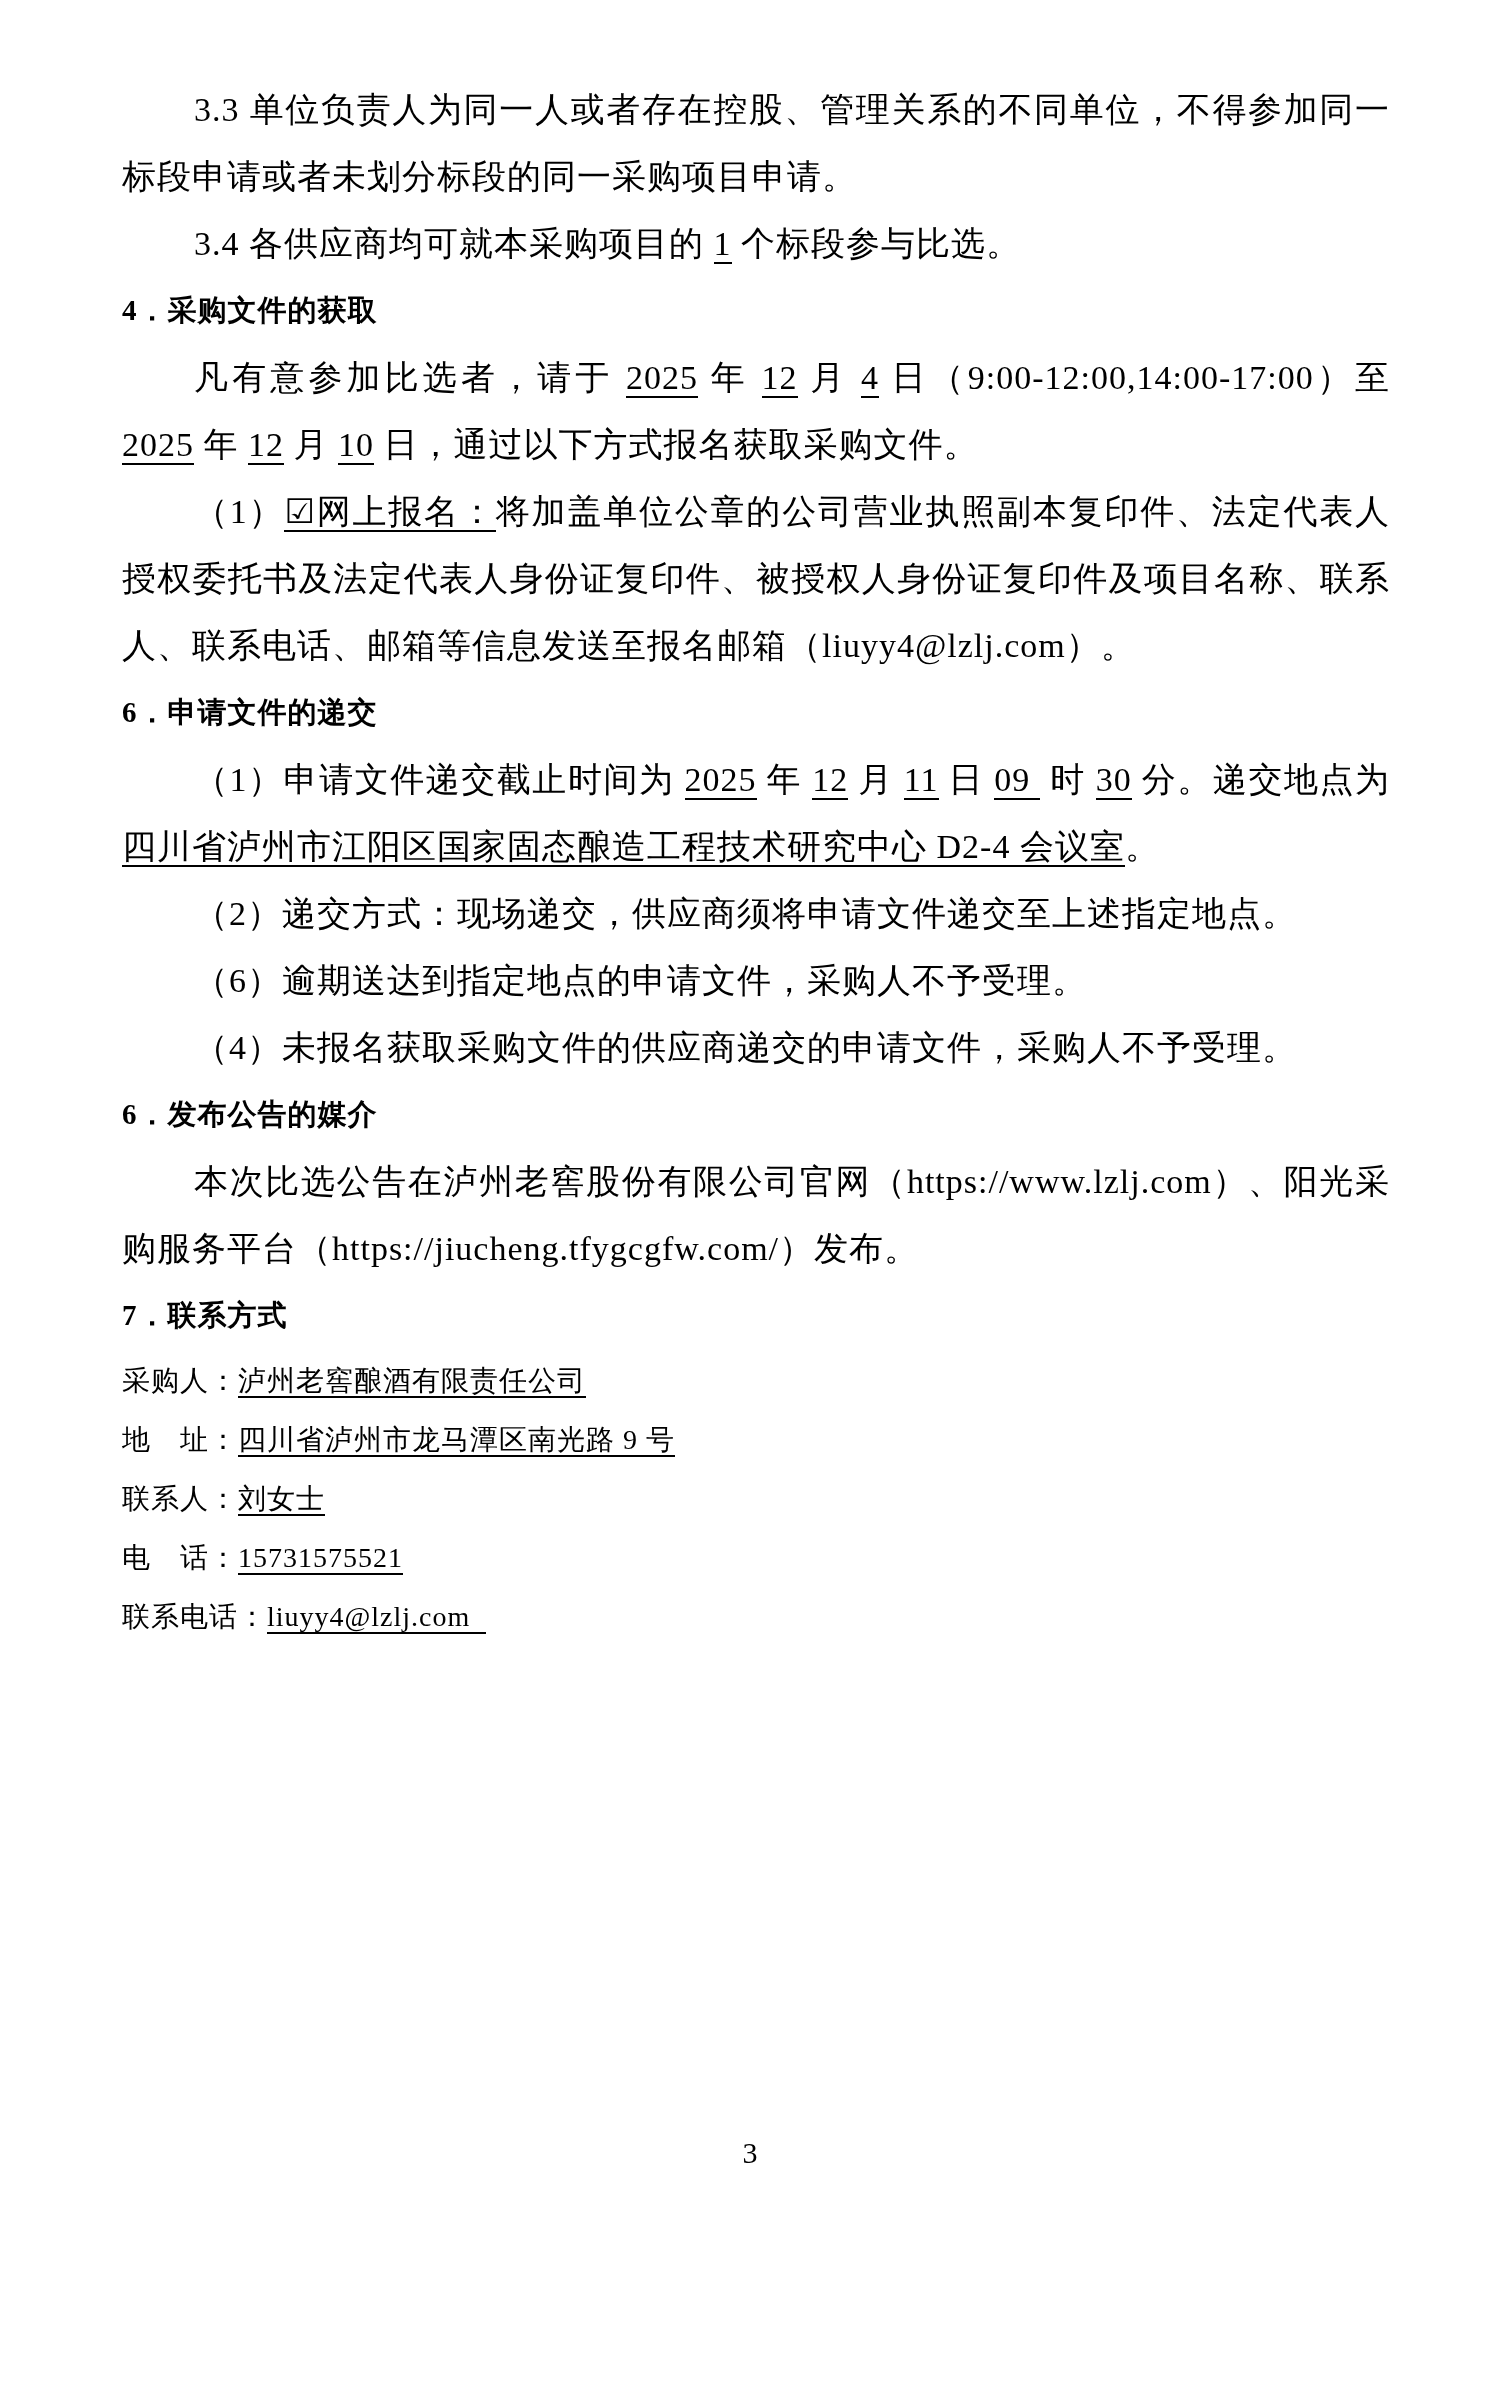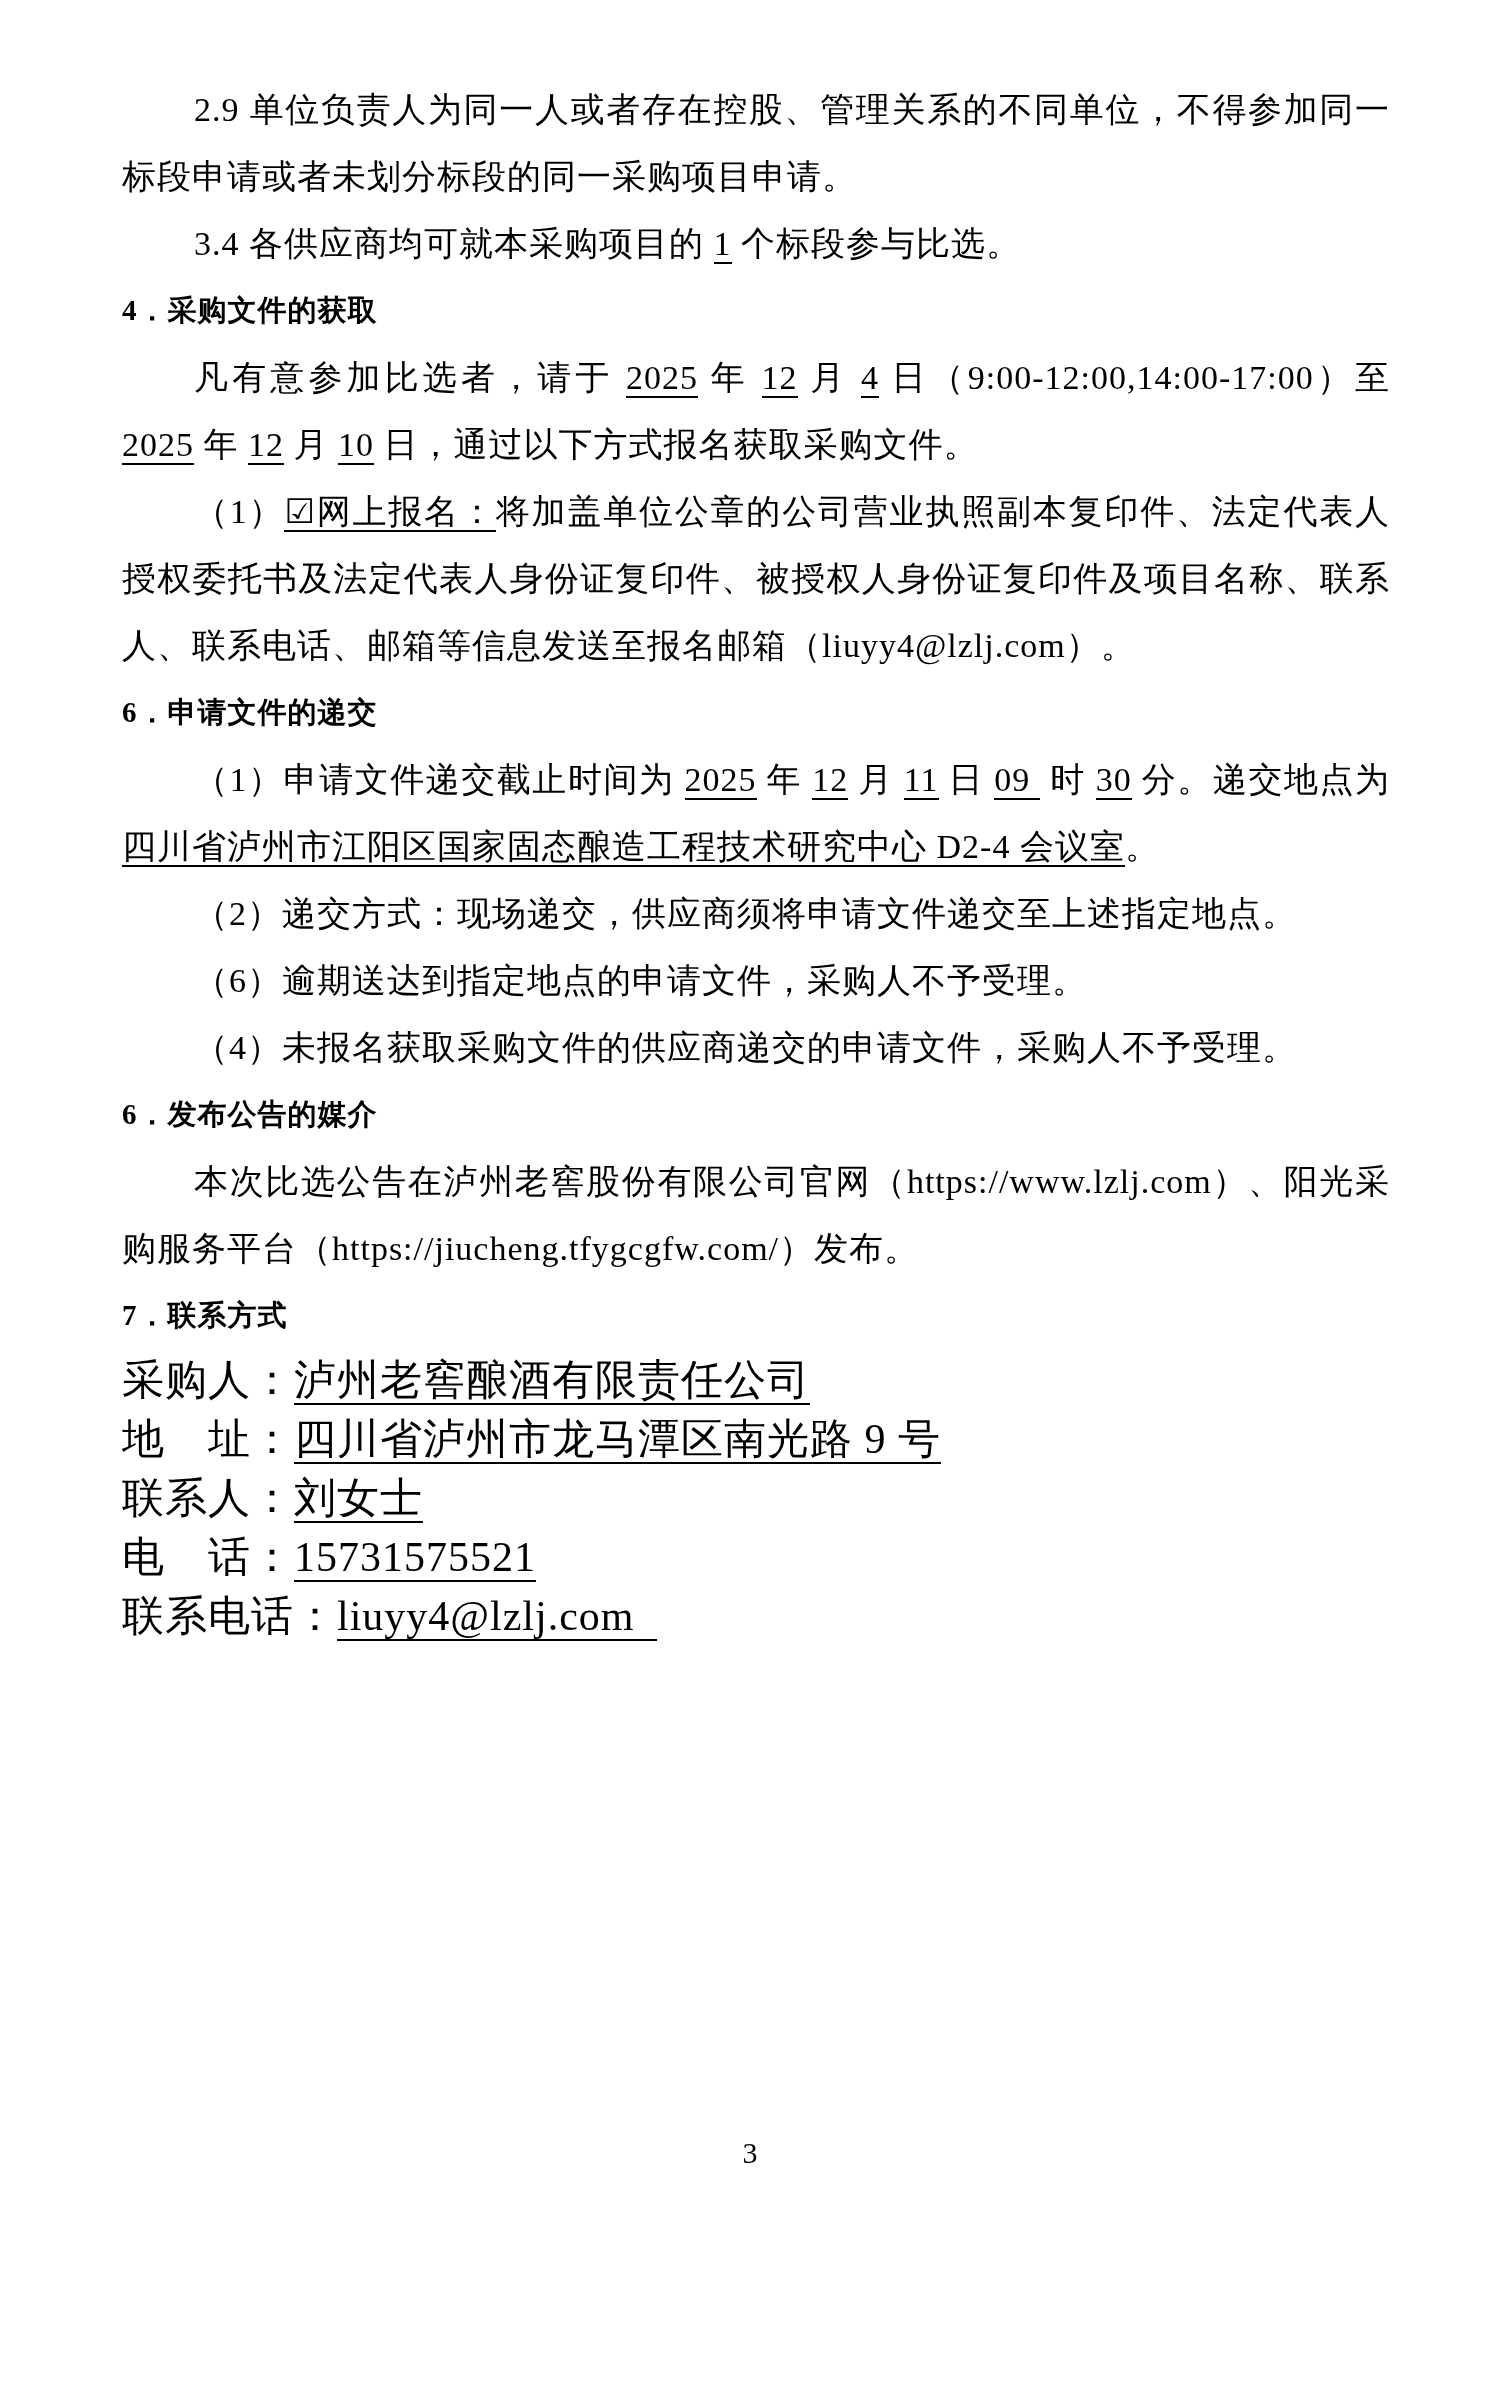--- a/index.html
+++ b/index.html
@@ -36,21 +36,21 @@
     line-height: 67px;
     font-weight: bold;
     text-indent: 0;
     letter-spacing: 1px;
   }
   .contact-block {
     margin-top: 2px;
   }
   .contact-line {
     margin: 0;
-    font-size: 42px;
+    font-size: 28px;
     line-height: 59px;
     text-indent: 0;
     letter-spacing: 1px;
   }
   .u {
     border-bottom: 2px solid #000;
     white-space: pre-wrap;
   }
   .page-number {
     position: absolute;
@@ -61,21 +61,21 @@
     font-size: 30px;
     line-height: 40px;
   }
 </style>
 </head>
 <body>
 
 <div class="page">
   <div class="content">
 
-    <p class="para"><span>2.9 单位负责人为同一人或者存在控股、管理关系的不同单位，不得参加同一标段申请或者未划分标段的同一采购项目申请。</span></p>
+    <p class="para"><span>3.3 单位负责人为同一人或者存在控股、管理关系的不同单位，不得参加同一标段申请或者未划分标段的同一采购项目申请。</span></p>
     <p class="para"><span>3.4 各供应商均可就本采购项目的 </span><span class="u">1</span><span> 个标段参与比选。</span></p>
 
     <h2 class="heading">4．采购文件的获取</h2>
     <p class="para"><span>凡有意参加比选者，请于 </span><span class="u">2025</span><span> 年 </span><span class="u">12</span><span> 月 </span><span class="u">4</span><span> 日（9:00-12:00,14:00-17:00）至 </span><span class="u">2025</span><span> 年 </span><span class="u">12</span><span> 月 </span><span class="u">10</span><span> 日，通过以下方式报名获取采购文件。</span></p>
     <p class="para"><span>（1）</span><span class="u">☑</span><span class="u">网上报名：</span><span>将加盖单位公章的公司营业执照副本复印件、法定代表人授权委托书及法定代表人身份证复印件、被授权人身份证复印件及项目名称、联系人、联系电话、邮箱等信息发送至报名邮箱（liuyy4@lzlj.com）。</span></p>
 
     <h2 class="heading">6．申请文件的递交</h2>
     <p class="para"><span>（1）申请文件递交截止时间为 </span><span class="u">2025</span><span> 年 </span><span class="u">12</span><span> 月 </span><span class="u">11</span><span> 日 </span><span class="u">09 </span><span> 时 </span><span class="u">30</span><span> 分。递交地点为</span><span class="u">四川省泸州市江阳区国家固态酿造工程技术研究中心 D2-4 会议室</span><span>。</span></p>
     <p class="para"><span>（2）递交方式：现场递交，供应商须将申请文件递交至上述指定地点。</span></p>
     <p class="para"><span>（6）逾期送达到指定地点的申请文件，采购人不予受理。</span></p>

